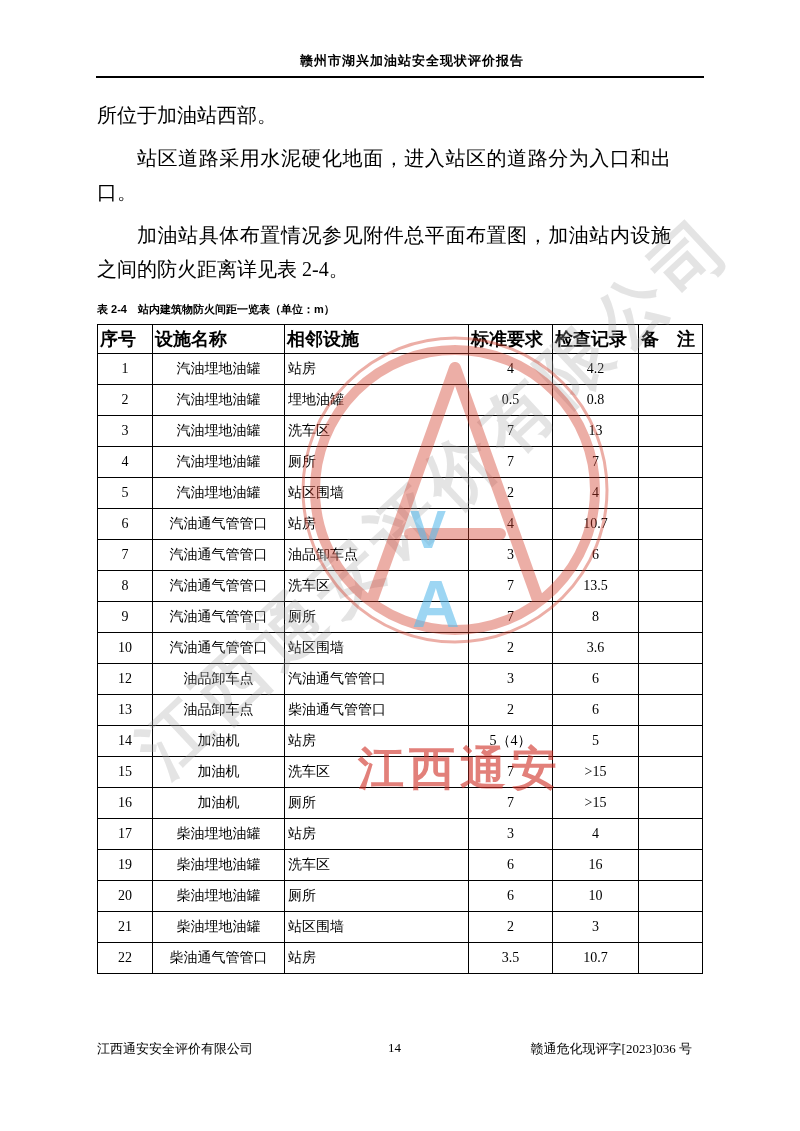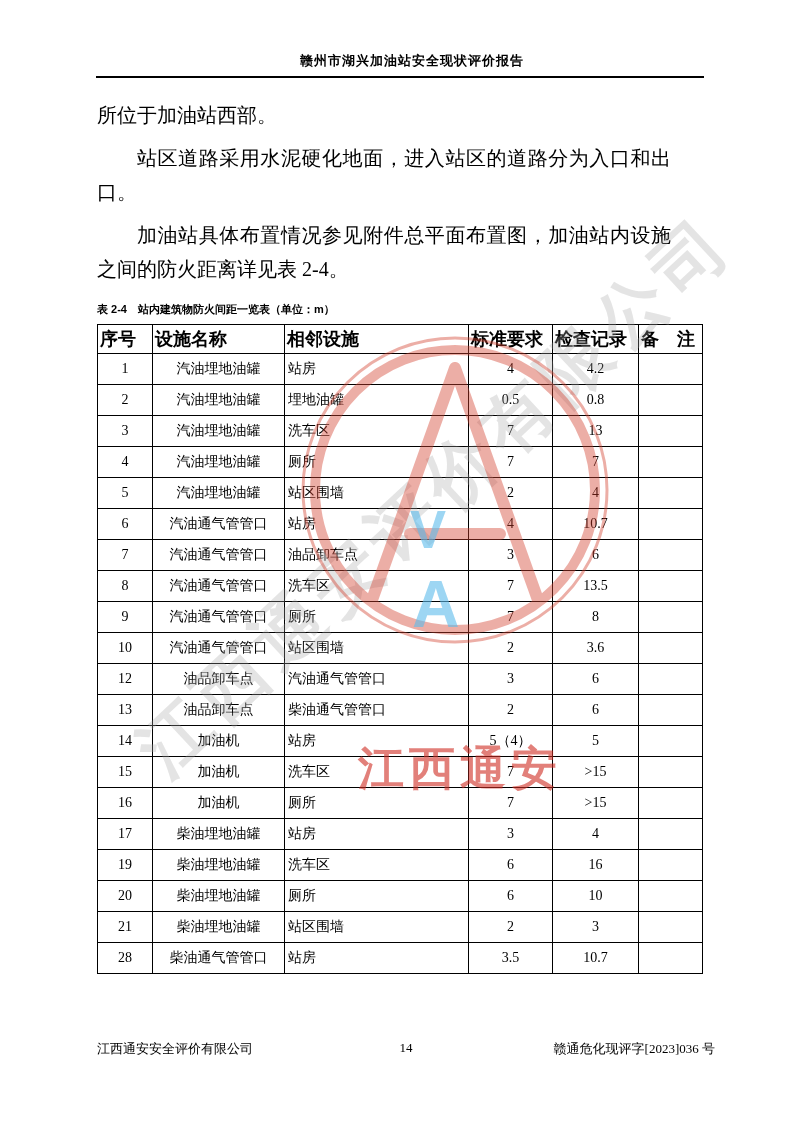--- a/index.html
+++ b/index.html
@@ -73,21 +73,21 @@
     height: 30px;
     font-size: 14px;
     text-align: center;
     padding: 0 3px;
     overflow: hidden;
     white-space: nowrap;
   }
   .fire td.c2 { text-align: left; margin-top: 12px; }
   .footer {
     position: absolute;
-    left: 97px; right: 85px; top: 1040px;
+    left: 97px; right: 108px; top: 1040px;
     height: 20px;
     font-size: 13px;
     z-index: 1;
   }
   .footer-company { position: absolute; left: 0; top: 0; }
   .footer-page   { position: absolute; left: 50%; transform: translateX(-50%); top: 0; }
   .footer-doc    { position: absolute; right: 0; top: 0; }
 
   .wm { position: absolute; pointer-events: none; z-index: 2; }
   .wm-diagonal {
@@ -304,21 +304,21 @@
           </tr>
           <tr>
             <td class="c0">21</td>
             <td class="c1">柴油埋地油罐</td>
             <td class="c2">站区围墙</td>
             <td class="c3">2</td>
             <td class="c4">3</td>
             <td class="c5"></td>
           </tr>
           <tr>
-            <td class="c0">28</td>
+            <td class="c0">22</td>
             <td class="c1">柴油通气管管口</td>
             <td class="c2">站房</td>
             <td class="c3">3.5</td>
             <td class="c4">10.7</td>
             <td class="c5"></td>
           </tr>
         </tbody>
     </table>
   </div>
 

